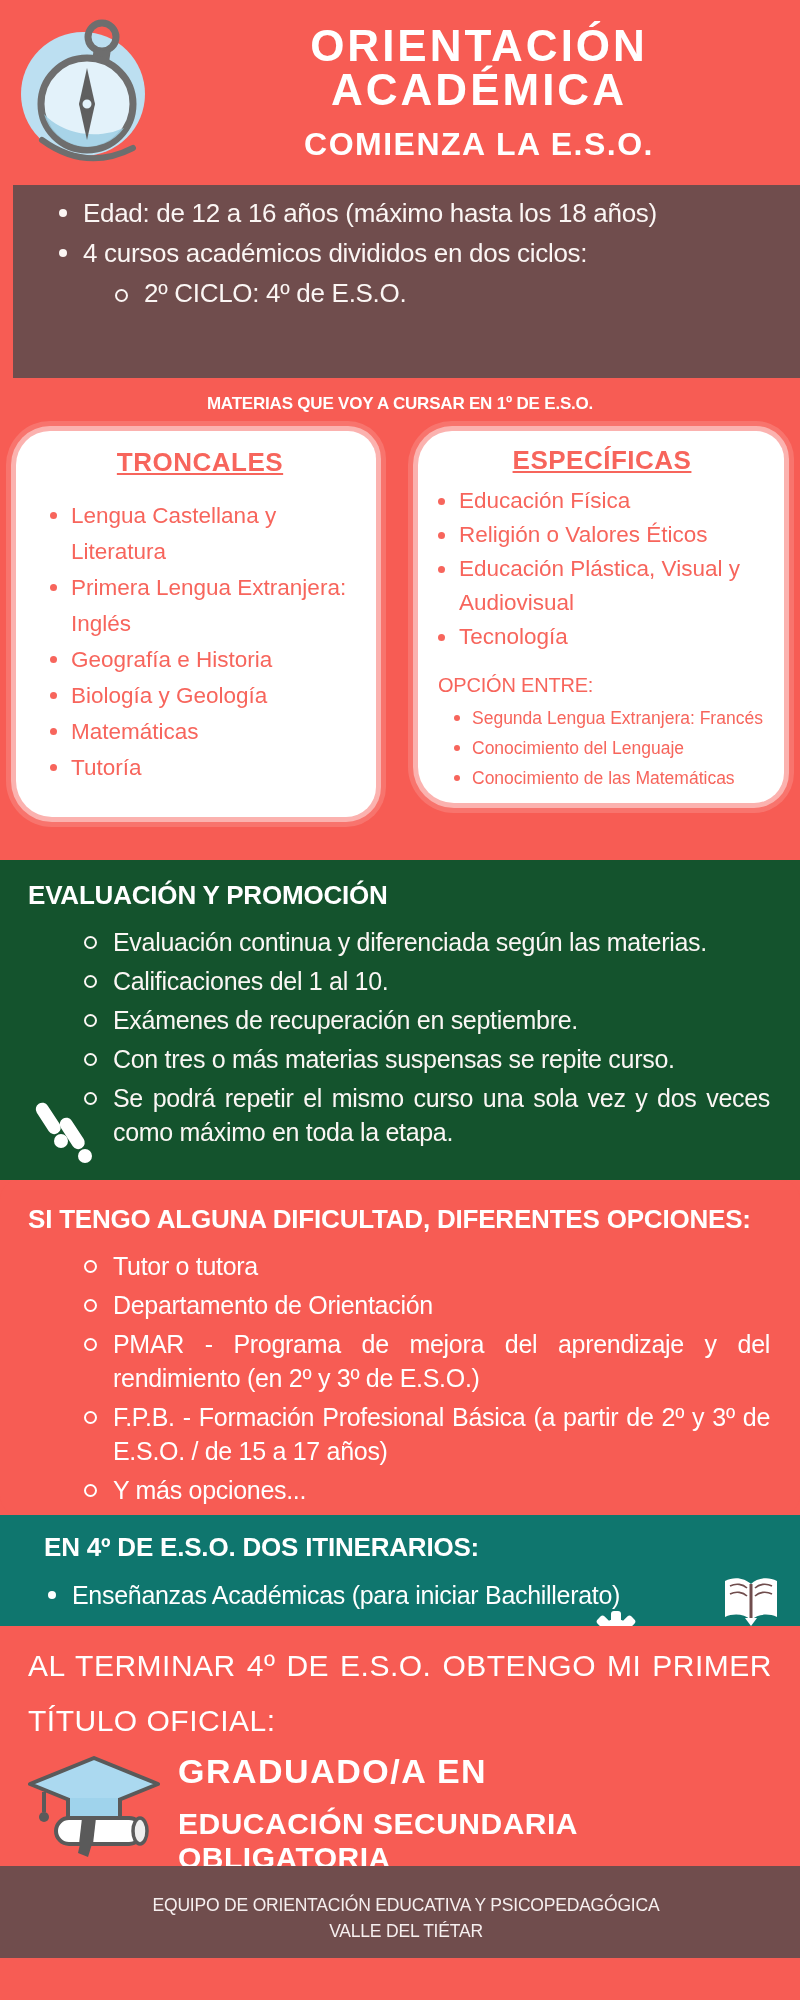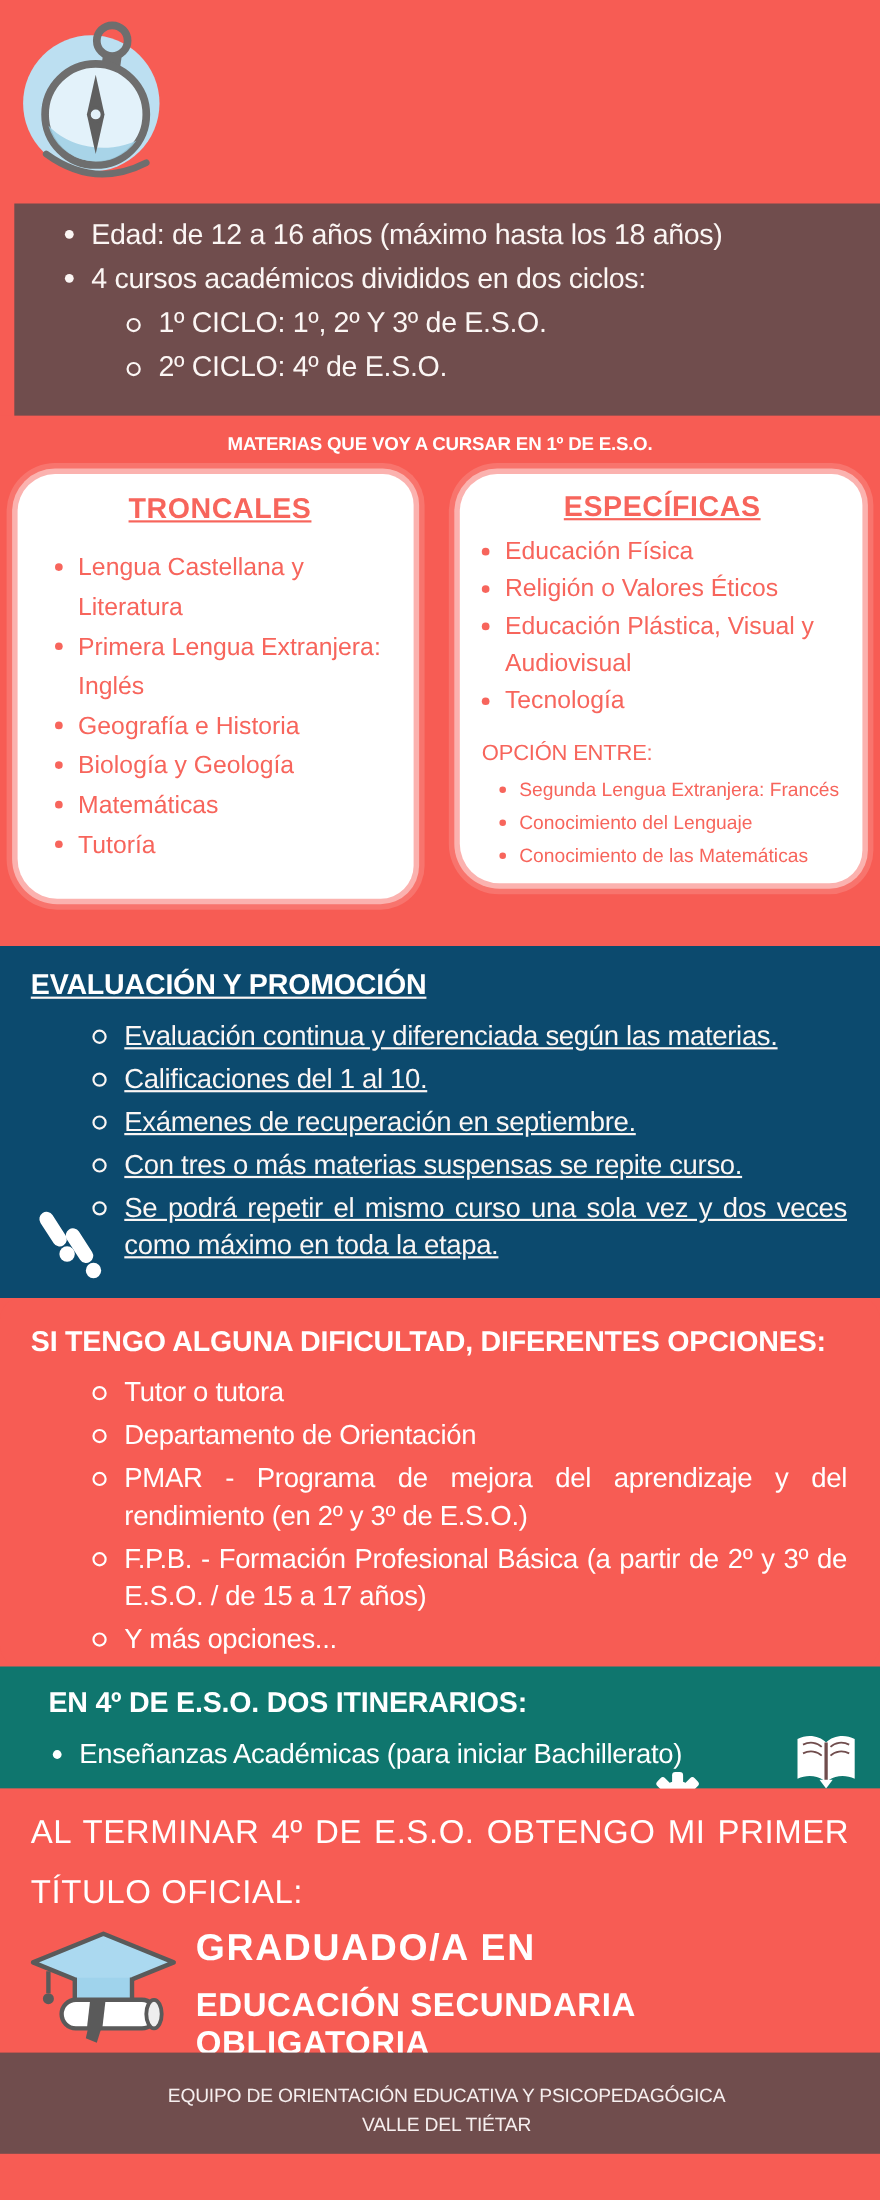--- a/index.html
+++ b/index.html
@@ -41,21 +41,21 @@
   .card-r{width:366px;height:372px;padding:14px 18px 0 20px;box-sizing:border-box;}
   .card-title{text-align:center;font-weight:bold;font-size:26px;text-decoration:underline;letter-spacing:0.5px;}
   .card-list{margin-top:20px;font-size:22.5px;line-height:36px;}
   .card-r .card-list{margin-top:8px;line-height:34px;}
   .card .blt{margin:14px 14px 0 0;width:7px;height:7px;}
   .opcion-label{margin-top:20px;font-size:20px;letter-spacing:-0.2px;}
   .sub-list{margin:6px 0 0 16px;font-size:17.5px;line-height:30px;}
   .sub-list .blt{margin:12px 12px 0 0;width:6px;height:6px;}
 
   
-  .s-eval{height:320px;background:#0c4a6e;color:#FBF6F4;padding:20px 30px 0 28px;text-decoration:underline;}
+  .s-eval{height:320px;background:#14532d;color:#FBF6F4;padding:20px 30px 0 28px;}
   .sec-title{font-weight:bold;font-size:26px;letter-spacing:-0.2px;color:#fff;}
   .big-list{margin-top:14px;padding-left:56px;font-size:25px;line-height:34px;letter-spacing:-0.3px;}
   .big-list .li{margin-bottom:5px;}
   .big-list .blt{margin:11px 16px 0 0;}
   .warn-icon{position:absolute;left:20px;bottom:10px;}
 
   
   .s-dif{height:335px;background:#F75C54;color:#fff;padding:24px 30px 0 28px;border-radius:19px;}
 
   
@@ -90,34 +90,34 @@
         <circle cx="69" cy="84" r="62" fill="#BCDFF1"></circle>
         <circle cx="88" cy="27" r="14" fill="none" stroke="#6E6E6E" stroke-width="7"></circle>
         <rect x="79" y="40" width="17" height="10" fill="#6E6E6E" transform="rotate(8 88 45)"></rect>
         <circle cx="73" cy="94" r="46" fill="#E3F2FA" stroke="#6E6E6E" stroke-width="7"></circle>
         <path d="M30 104 A45 45 0 0 0 110 118 A62 50 0 0 1 30 104" fill="#9ECFE4" opacity=".85"></path>
         <polygon points="73,58 81,94 73,130 65,94" fill="#5F5F5F"></polygon>
         <circle cx="73" cy="94" r="6" fill="#E3F2FA" stroke="#5F5F5F" stroke-width="3"></circle>
         <path d="M28 130 Q72 162 119 138" fill="none" stroke="#6E6E6E" stroke-width="6" stroke-linecap="round"></path>
       </svg>
     </span>
+    <div class="h-titles">
+      <div class="h-title">ORIENTACIÓN ACADÉMICA</div>
+      <div class="h-sub">COMIENZA LA E.S.O.</div>
+    </div>
   </section>
 
   <section class="s-intro">
     <div class="li">
       <span class="blt dot"></span>
       <span class="txt">Edad: de 12 a 16 años (máximo hasta los 18 años)</span>
     </div>
     <div class="li">
       <span class="blt dot"></span>
       <span class="txt">4 cursos académicos divididos en dos ciclos:</span>
-    </div>
-    <div class="li lvl2">
-      <span class="blt circ"></span>
-      <span class="txt">1º CICLO: 1º, 2º Y 3º de E.S.O.</span>
     </div>
     <div class="li lvl2">
       <span class="blt circ"></span>
       <span class="txt">2º CICLO: 4º de E.S.O.</span>
     </div>
   </section>
 
   <section class="s-materias">
     <div class="m-title">MATERIAS QUE VOY A CURSAR EN 1º DE E.S.O.</div>
     <div class="cards">

